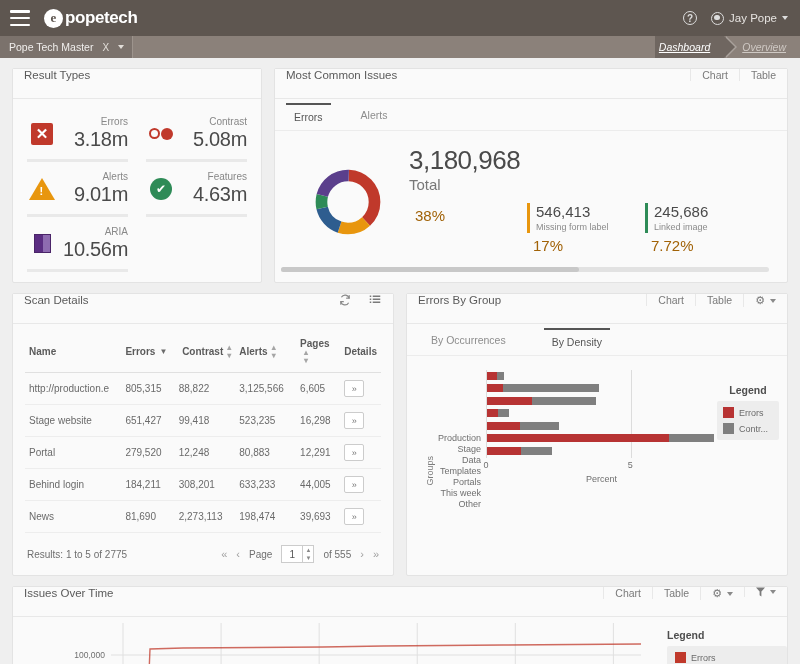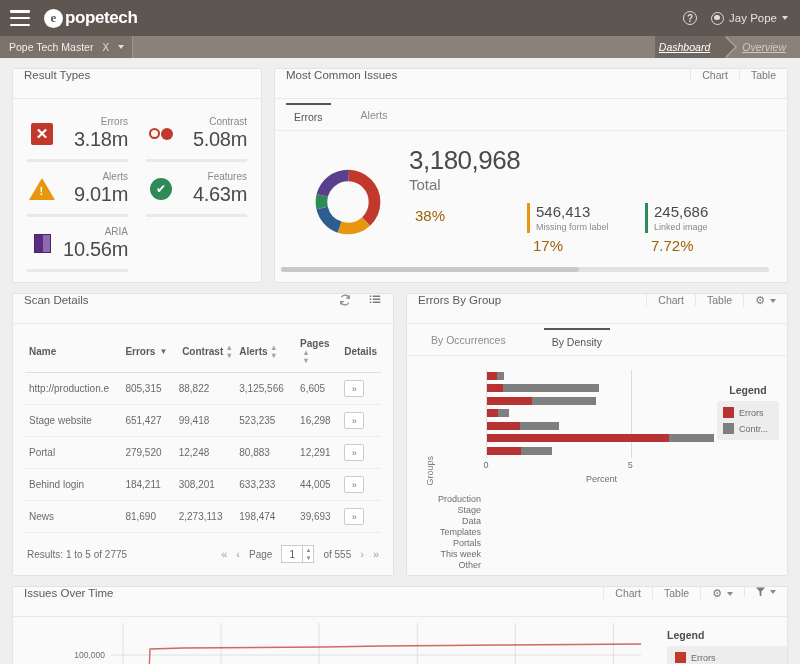--- a/index.html
+++ b/index.html
@@ -148,21 +148,21 @@
     text-align:center;color:#555; display:flex;align-items:center;justify-content:center;
   }
   .spinner { display:flex;flex-direction:column;border:1px solid #ccc;border-left:none;height:18px;justify-content:space-around;align-items:center;width:11px;background:#fff; }
   .spinner span { font-size:6px; line-height:6px; color:#888; }
 
   
   .ebg-tabs { display:flex; padding: 6px 0 0 16px; gap: 30px; border-bottom:1px solid #ececec; }
   .ebg-body { flex:1; display:flex; padding: 14px 8px 4px 4px; position:relative; }
   .ebg-chart { flex:1; display:flex; }
   .y-axis-title { writing-mode:vertical-rl; transform:rotate(180deg); font-size:9px; color:#7a7a7a; align-self:center; margin-right:3px; margin-left: 14px;}
-  .cat-labels { display:flex; flex-direction:column; justify-content:flex-end; padding: 2px 5px 0 0; }
+  .cat-labels { display:flex; flex-direction:column; justify-content:center; padding: 2px 5px 0 0; }
   .cat-labels div { font-size:9px; color:#6f6f6f; text-align:right; height:11px; line-height:11px; }
   .plot-area { flex:1; position:relative; }
   .plot-inner { position:relative; height:88px; border-left:1px solid #dcdcdc; }
   .gridline { position:absolute; top:0; bottom:0; width:1px; background:#dcdcdc; }
   .barrow { position:absolute; height:8px; display:flex; }
   .barrow .b-err { background:#b73333; height:100%; }
   .barrow .b-con { background:#7f7f7f; height:100%; }
   .x-ticks { position:relative; height:14px; margin-top:2px; }
   .x-ticks span { position:absolute; font-size:9px; color:#6f6f6f; transform:translateX(-50%); }
   .x-axis-title { text-align:center; font-size:9px; color:#6f6f6f; }

